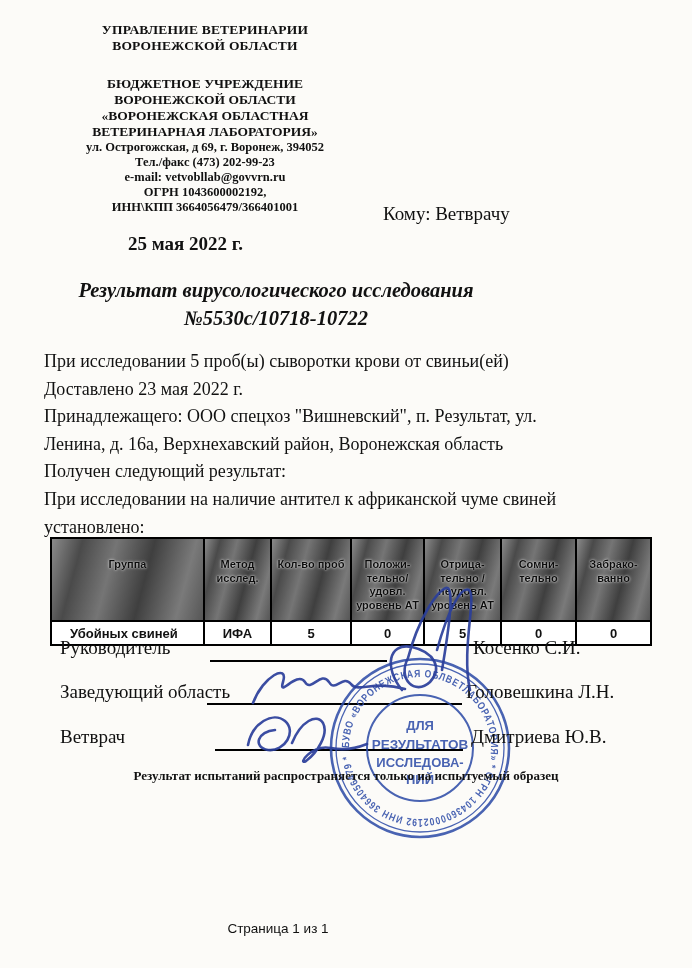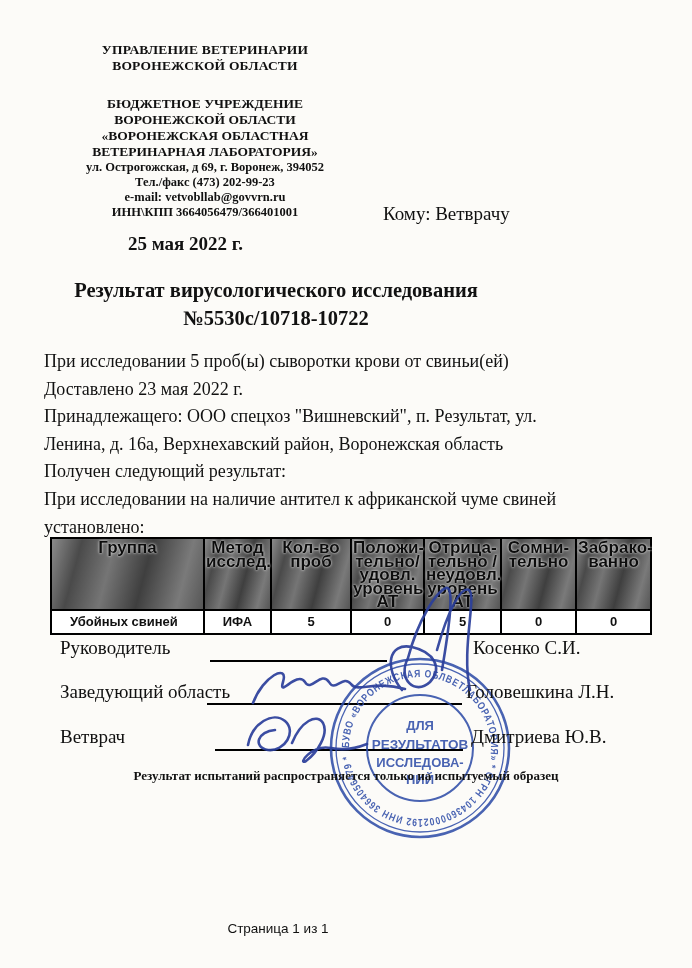--- a/index.html
+++ b/index.html
@@ -5,21 +5,21 @@
   html,body{margin:0;padding:0;background:#e8e8e8;}
   .page{
     position:relative; width:692px; height:968px; margin:0 auto;
     background:#fcfbf8; color:#111;
     font-family:"Liberation Serif", serif;
     overflow:hidden;
   }
   
   .org-block{
     position:absolute; left:55px; top:22px; width:300px;
-    text-align:center; font-weight:bold;margin-top:20px;
+    text-align:center; font-weight:bold;
   }
   .org-block .dept{ font-size:13.5px; line-height:16px; letter-spacing:.2px;}
   .org-block .org{ margin-top:22px; font-size:13.5px; line-height:16px;}
   .org-block .contacts{ font-size:12.5px; line-height:15px; }
   
   .addr-block{
     position:absolute; left:372px; top:16px; width:310px;
     font-family:"Liberation Sans", sans-serif; font-weight:600;
     font-size:17px; line-height:27.5px; color:#1c1c1c;
   }
@@ -27,37 +27,37 @@
     position:absolute; left:383px; top:203px;
     font-size:19px;
     text-align:center;
   }
   .doc-date{
     position:absolute; left:128px; top:233px;
     font-size:19px; font-weight:bold;
   }
   .doc-title{
     position:absolute; left:0; top:276px; width:552px;
-    text-align:center; font-size:20.5px; font-weight:bold; line-height:28px;
+    text-align:center; font-size:20.5px; font-weight:bold; line-height:28px;font-style:italic;
   }
   
   .body-text{
     position:absolute; left:44px; top:348px; width:624px;
     font-size:18px; line-height:27.6px;
   }
   
   .res-table{
     position:absolute; left:50px; top:537px; width:600px;
     border-collapse:collapse; table-layout:fixed;
     font-family:"Liberation Sans", sans-serif;
   }
   .res-table th, .res-table td{ border:2px solid #000; }
   .res-table th{
-    height:62px; vertical-align:top; padding:2px 1px 0 1px;
-    font-size:17px; line-height:13.5px; font-weight:bold;
+    height:62px; vertical-align:top; padding:19px 1px 0 1px;
+    font-size:11px; line-height:13.5px; font-weight:bold;
     color:#0d0d0d; text-align:center; white-space:pre-line;
     background:linear-gradient(105deg,#8b8b8b 0%,#4a4a4a 18%,#757575 38%,#3f3f3f 60%,#7a7a7a 84%,#565656 100%);
     text-shadow:0 0 3px rgba(255,255,255,.85), 0 0 1px rgba(255,255,255,.7);
   }
   .res-table td{
     height:22px; font-size:13px; font-weight:bold; text-align:center;
     background:#fff; padding:0 3px;
   }
   .res-table td.first{ text-align:left; padding-left:18px; }
   
@@ -90,20 +90,21 @@
     <div class="org">
       <div>БЮДЖЕТНОЕ УЧРЕЖДЕНИЕ</div>
       <div>ВОРОНЕЖСКОЙ ОБЛАСТИ</div>
       <div>«ВОРОНЕЖСКАЯ ОБЛАСТНАЯ</div>
       <div>ВЕТЕРИНАРНАЯ ЛАБОРАТОРИЯ»</div>
     </div>
     <div class="contacts">
       <div>ул. Острогожская, д 69, г. Воронеж, 394052</div>
       <div>Тел./факс  (473) 202-99-23</div>
       <div>e-mail: vetvobllab@govvrn.ru</div>
+      <div>ОГРН 1043600002192,</div>
       <div>ИНН\КПП 3664056479/366401001</div>
     </div>
   </div>
 
   <div class="kome">Кому: Ветврачу</div>
 
   <div class="doc-date">25 мая 2022 г.</div>
   <div class="doc-title">
     <div>Результат вирусологического исследования</div>
     <div>№5530с/10718-10722</div>

